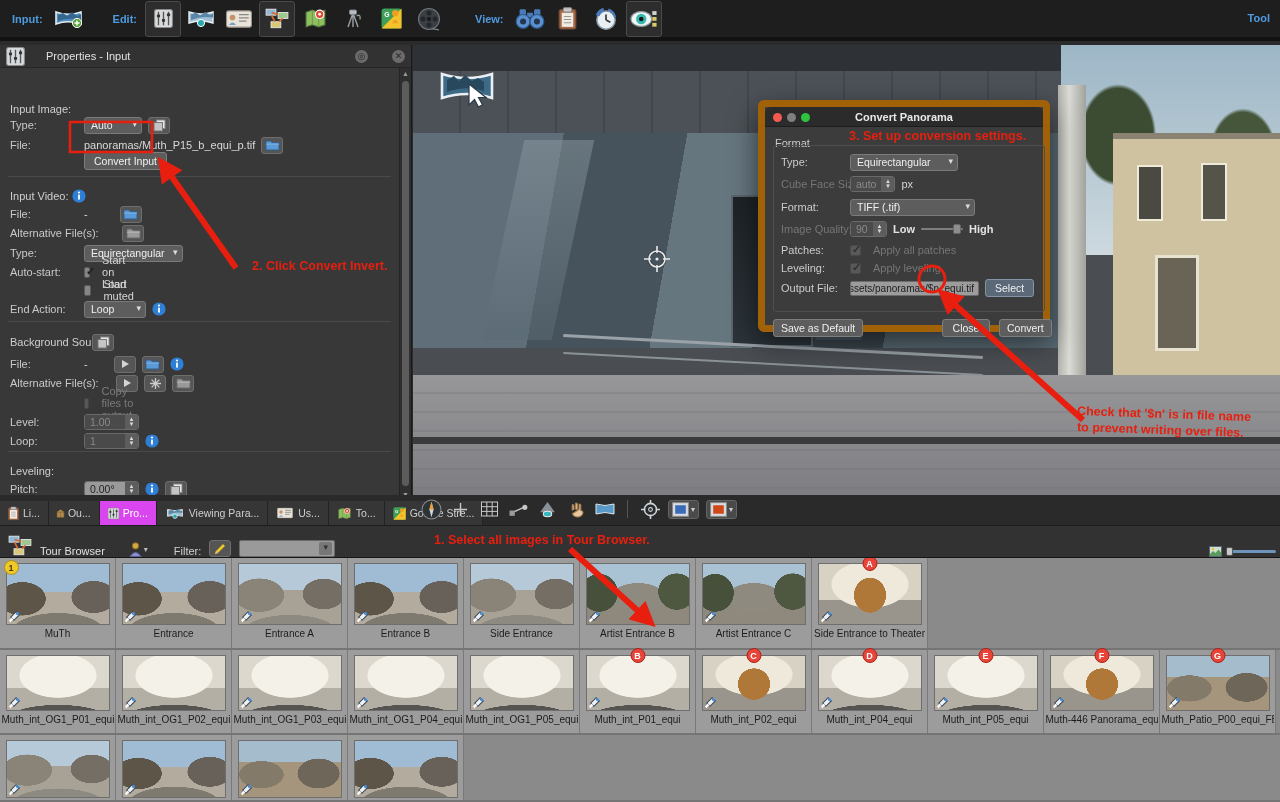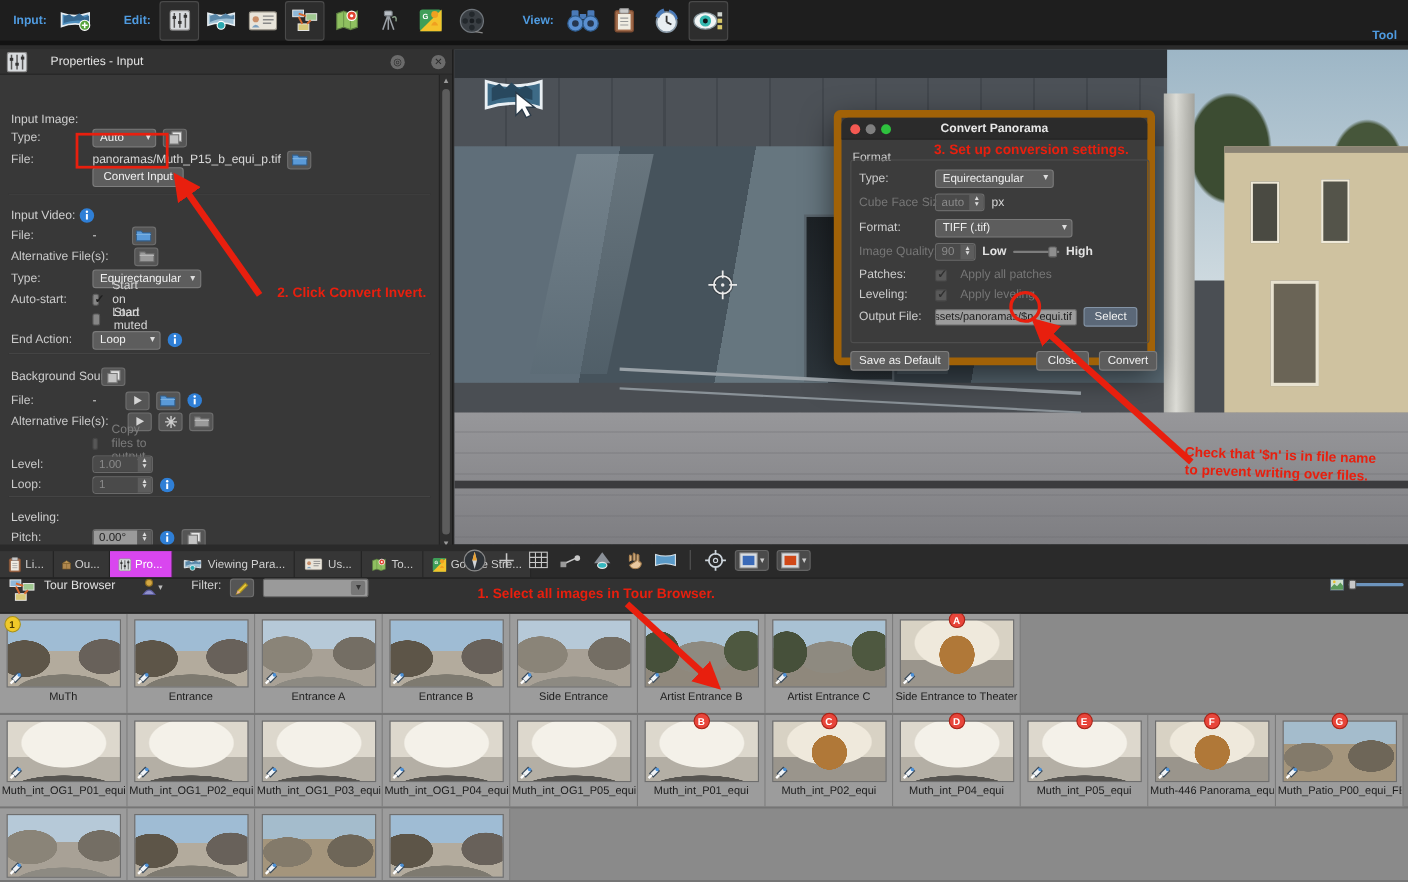--- a/index.html
+++ b/index.html
@@ -2,21 +2,21 @@
 <html><head>
 <meta charset="utf-8">
 <style>
 *{margin:0;padding:0;box-sizing:border-box}
 html,body{width:1280px;height:802px}
 body{position:relative;background:#2b2b2b;font-family:"Liberation Sans",sans-serif;color:#d6d6d6;overflow:hidden;font-size:11px}
 .icon{display:inline-flex;align-items:center;justify-content:center}
 .icon svg{display:block}
 
 #topbar{position:absolute;left:0;top:0;width:1280px;height:41px;background:#1e1e1e;border-bottom:4px solid #121212;display:flex;align-items:center;padding:0 6px;gap:2px}
-.tb-label{color:#4f9be0;font-weight:bold;font-size:11px;margin:14px 6px;white-space:nowrap}
+.tb-label{color:#4f9be0;font-weight:bold;font-size:11px;margin:0 6px;white-space:nowrap}
 .tb-btn{height:36px;min-width:36px;background:transparent;border:1px solid transparent;border-radius:3px;display:flex;align-items:center;justify-content:center;cursor:pointer}
 .tb-btn.pressed{background:#2d2d2d;border-color:#4a4a4a}
 #tools-label{position:absolute;right:4px;top:12px}
 
 #panel{position:absolute;left:0;top:45px;width:412px;height:455px;background:#383838;border-right:1px solid #1a1a1a}
 #panel-header{position:absolute;left:0;top:0;width:100%;height:23px;background:#323232;border-bottom:1px solid #262626;display:flex;align-items:center;gap:21px;padding:0 6px}
 #panel-title{color:#e2e2e2;font-size:11px}
 .win-circle{width:13px;height:13px;border-radius:50%;background:#6b6b6b;color:#2a2a2a;font-size:9px;display:flex;align-items:center;justify-content:center;margin-left:3px;cursor:pointer}
 #panel-header .spacer{flex:1}
 #panel-body{position:absolute;left:0;top:23px;right:12px;bottom:0}
@@ -51,21 +51,21 @@
 #band{position:absolute;left:0;top:495px;width:1280px;height:30px;background:#2a2a2a}
 #tabs{position:absolute;left:0;top:6px;height:24px;display:flex}
 .tab{display:flex;align-items:center;gap:4px;padding:0 8px;background:#363636;border-right:1px solid #222;color:#cfcfcf;font-size:10.5px;cursor:pointer;white-space:nowrap}
 .tab.sel{background:#d946ef;color:#fff}
 #vtools{position:absolute;left:420px;top:2px;height:24px;display:flex;align-items:center;gap:7px}
 .vt-btn{min-width:22px;height:22px;display:flex;align-items:center;justify-content:center;cursor:pointer}
 .vt-sep{width:1px;height:18px;background:#555;margin:0 4px}
 .vt-dd{display:flex;align-items:center;background:#4a4a4a;border:1px solid #646464;border-radius:3px;padding:1px 3px;gap:2px;cursor:pointer}
 .vt-dd .caret{font-size:8px;color:#ccc}
 
-#tb-header{position:absolute;left:0;top:525px;width:1280px;height:33px;background:#323232;border-top:1px solid #1d1d1d;border-bottom:1px solid #161616;display:flex;align-items:flex-start;gap:8px;padding:0 8px}
+#tb-header{position:absolute;left:0;top:525px;width:1280px;height:33px;background:#323232;border-top:1px solid #1d1d1d;border-bottom:1px solid #161616;display:flex;align-items:flex-end;gap:8px;padding:0 8px}
 #tb-title{color:#e0e0e0}
 #tb-sort{display:flex;align-items:center;gap:2px;margin-left:16px;cursor:pointer}
 #tb-filter-label{color:#cfcfcf;margin-left:18px}
 #tb-combo{width:96px;height:17px;background:#9a9a9a;border:1px solid #6a6a6a;border-radius:2px;position:relative;cursor:pointer}
 #tb-combo:after{content:"▾";position:absolute;right:2px;top:1px;font-size:9px;color:#333;background:#777;width:13px;text-align:center;height:13px;border-radius:2px}
 #tb-zoom{position:absolute;right:4px;display:flex;align-items:center;gap:4px}
 #tb-zoom .track{width:50px;height:3px;background:#6d94bd;border-radius:2px;position:relative}
 #tb-zoom .tth{position:absolute;left:0;top:-3px;width:7px;height:9px;background:#c8c8c8;border:1px solid #555;border-radius:2px}
 
 #grid{position:absolute;left:0;top:558px;width:1280px;height:244px;background:#8a8a8a;overflow:hidden}

